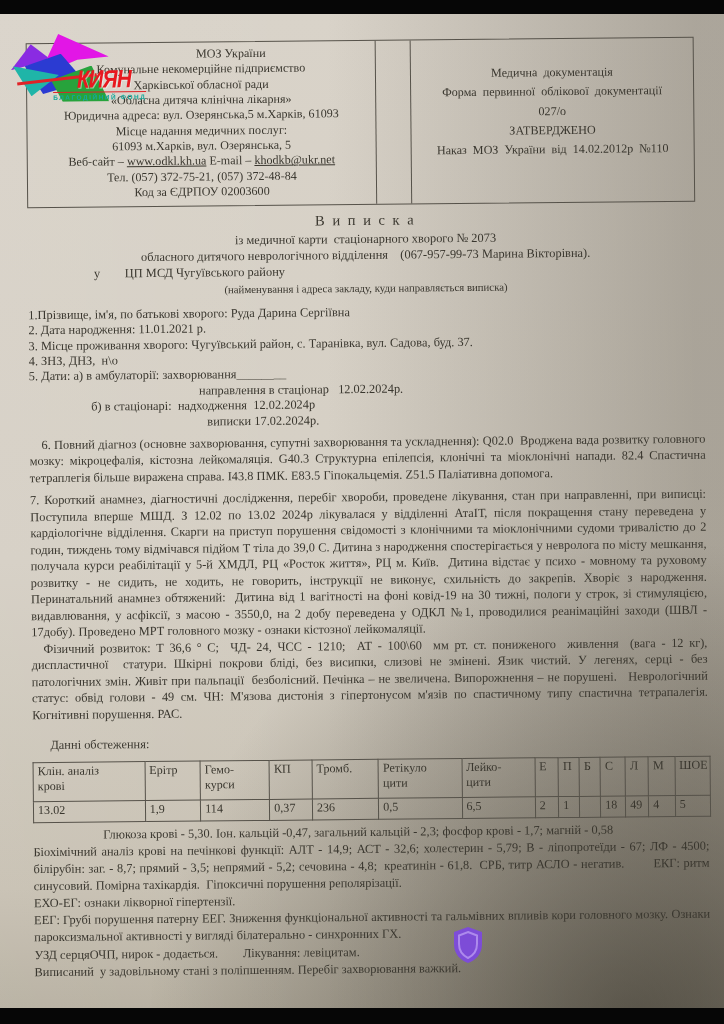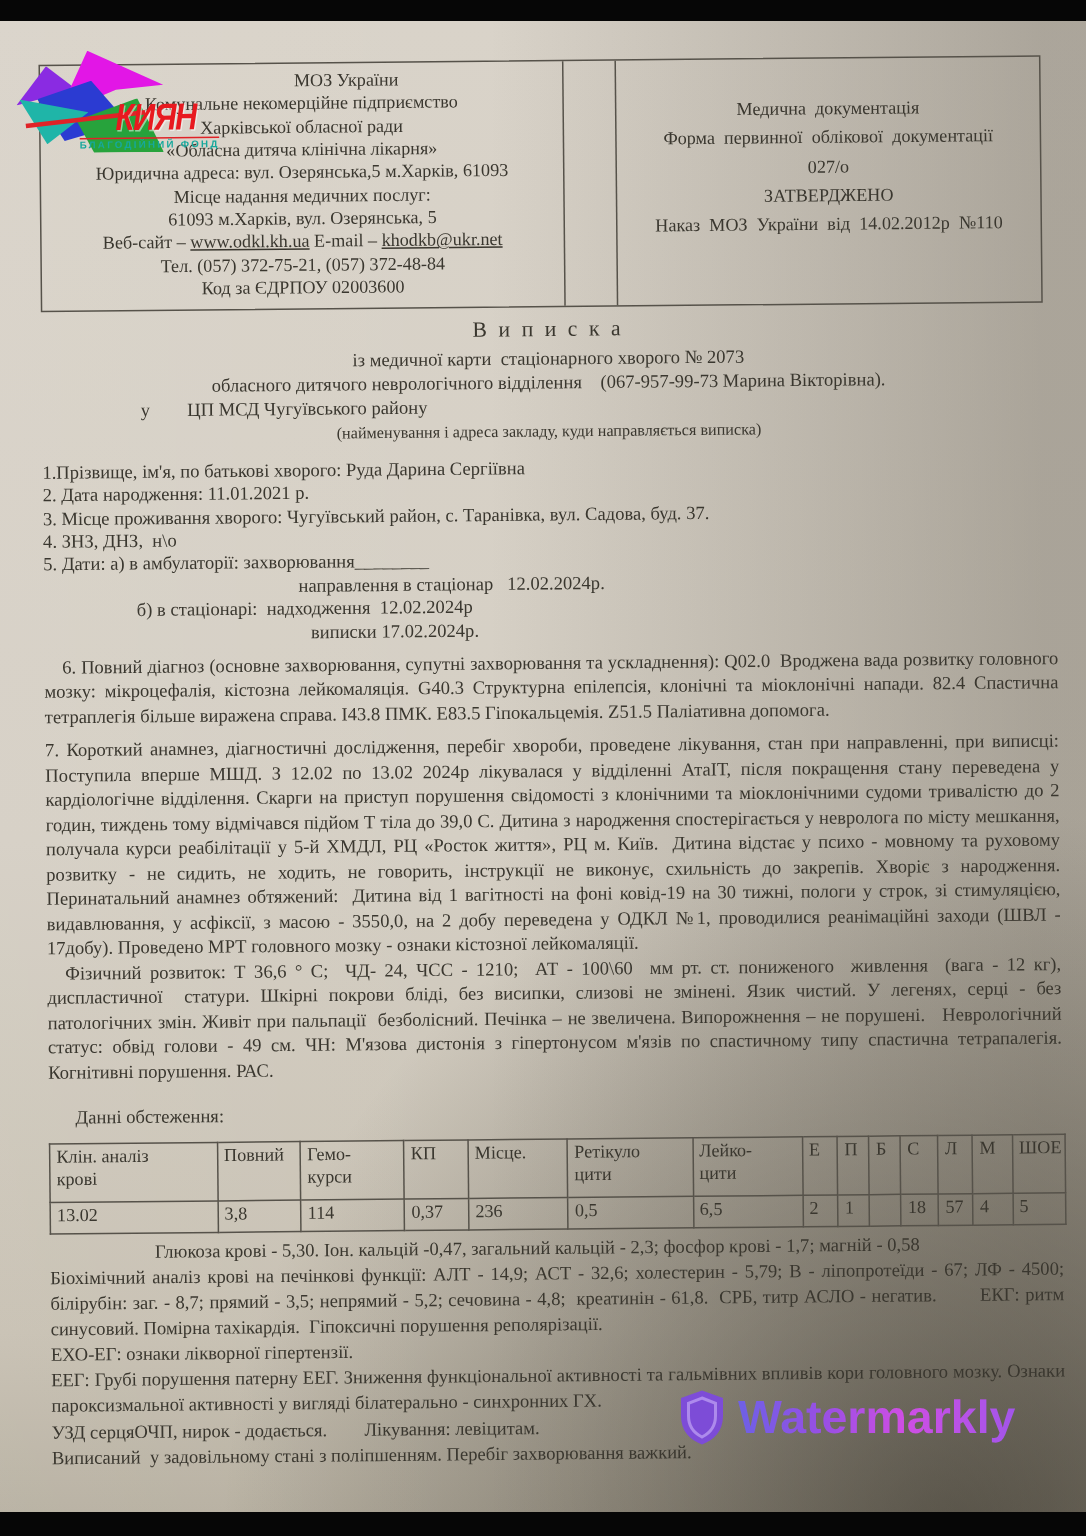--- a/index.html
+++ b/index.html
@@ -170,52 +170,52 @@
           <col style="width: 3.1%;">
           <col style="width: 3.7%;">
           <col style="width: 3.4%;">
           <col style="width: 3.9%;">
           <col style="width: 5.2%;">
         </colgroup>
       <thead>
           <tr>
             <th>Клін. аналіз
 крові</th>
-            <th>Повний</th>
+            <th>Ерітр</th>
             <th>Гемо-
 курси</th>
             <th>КП</th>
-            <th>Місце.</th>
+            <th>Тромб.</th>
             <th>Ретікуло
 цити</th>
             <th>Лейко-
 цити</th>
             <th>Е</th>
             <th>П</th>
             <th>Б</th>
             <th>С</th>
             <th>Л</th>
             <th>М</th>
             <th>ШОЕ</th>
           </tr>
         </thead>
       <tbody>
           <tr>
             <td>13.02</td>
-            <td>3,8</td>
+            <td>1,9</td>
             <td>114</td>
             <td>0,37</td>
             <td>236</td>
             <td>0,5</td>
             <td>6,5</td>
             <td>2</td>
             <td>1</td>
             <td></td>
             <td>18</td>
-            <td>57</td>
+            <td>49</td>
             <td>4</td>
             <td>5</td>
           </tr>
         </tbody>
     </table>
 
     <div class="report">
         <div class="report-line center-ind">Глюкоза крові - 5,30. Іон. кальцій -0,47, загальний кальцій - 2,3; фосфор крові - 1,7; магній - 0,58</div>
         <div class="report-line">Біохімічний аналіз крові на печінкові функції: АЛТ - 14,9; АСТ - 32,6; холестерин - 5,79; В - ліпопротеїди - 67; ЛФ - 4500; білірубін: заг. - 8,7; прямий - 3,5; непрямий - 5,2; сечовина - 4,8;  креатинін - 61,8.  СРБ, титр АСЛО - негатив.        ЕКГ: ритм синусовий. Помірна тахікардія.  Гіпоксичні порушення реполярізації.</div>
         <div class="report-line">ЕХО-ЕГ: ознаки лікворної гіпертензії.</div>
@@ -224,15 +224,14 @@
         <div class="report-line">Виписаний  у задовільному стані з поліпшенням. Перебіг захворювання важкий.</div>
       </div>
 
   </div>
 
   <div class="watermarkly">
     <svg class="wm-shield" viewBox="0 0 32 38" xmlns="http://www.w3.org/2000/svg">
       <path d="M16 1 L30 6 V18 C30 28 24 34 16 37 C8 34 2 28 2 18 V6 Z" fill="#7c43ec" opacity="0.9"></path>
       <path d="M16 6 L25 9.5 V18 C25 25 21 29.5 16 32 C11 29.5 7 25 7 18 V9.5 Z" fill="none" stroke="#b18cf7" stroke-width="2"></path>
     </svg>
-    <span class="wm-text">Watermarkly</span>
   </div>
 </div>
 
 </body></html>

